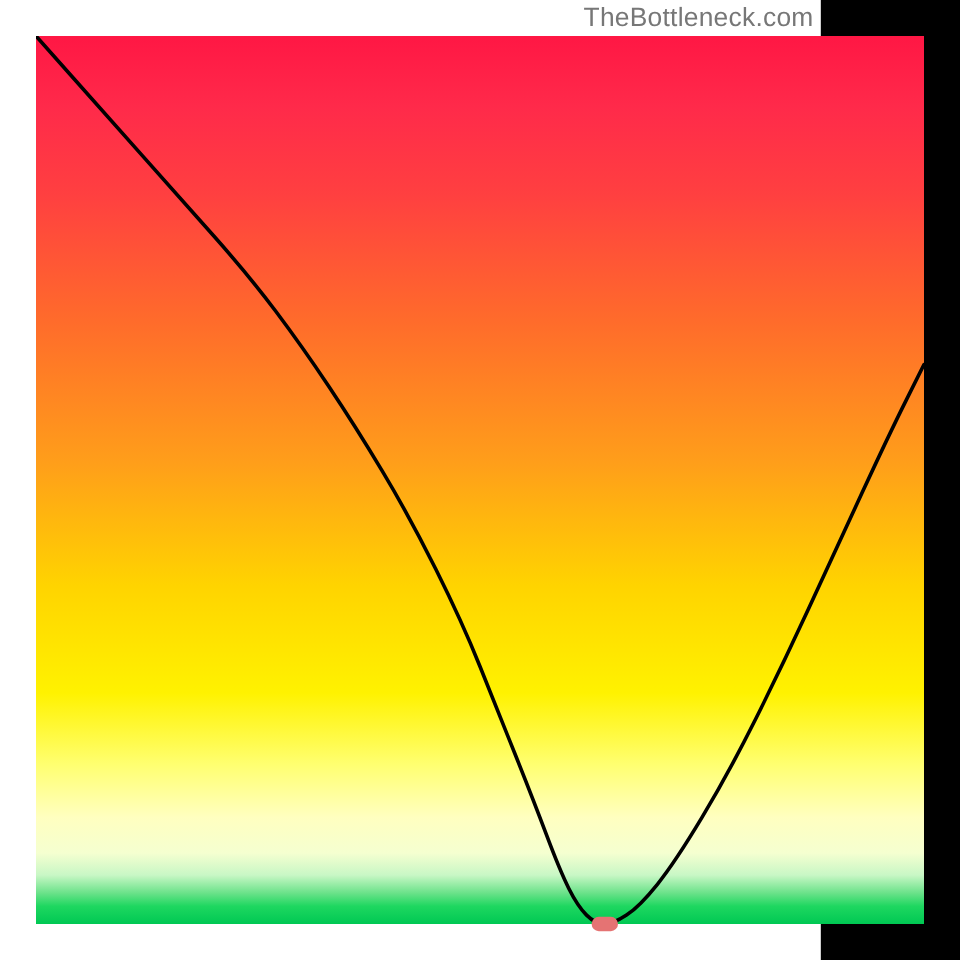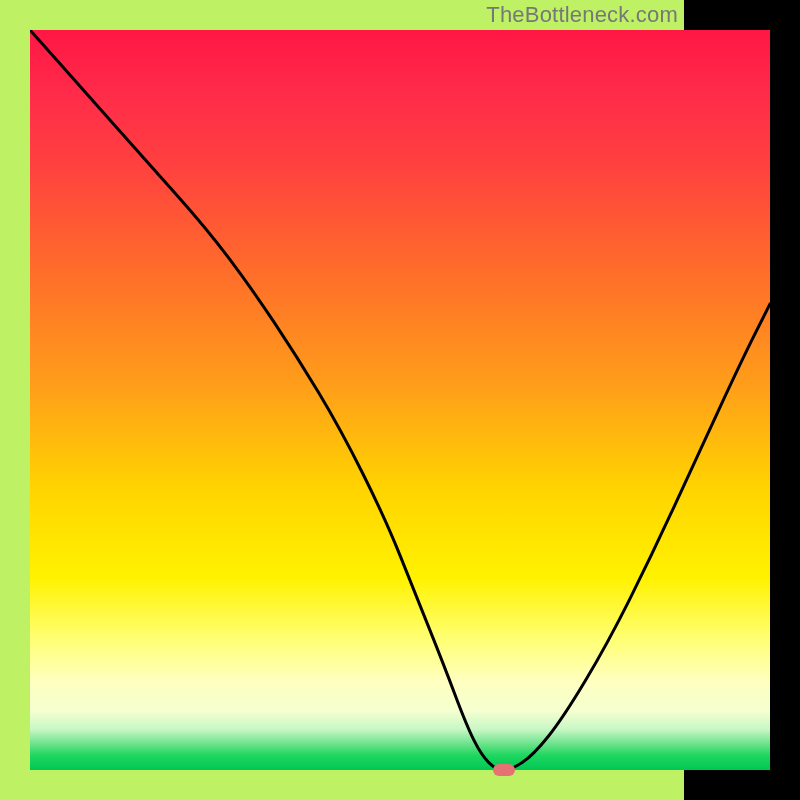--- a/index.html
+++ b/index.html
@@ -8,21 +8,21 @@
     width: 800px;
     height: 800px;
     background: #000;
     overflow: hidden;
     font-family: Arial, Helvetica, sans-serif;
   }
   .frame {
     position: relative;
     width: 684px;
     height: 800px;
-    background: #bef264;
+    background: #ffffff;
   }
   .plot-area {
     position: absolute;
     left: 30px;
     top: 30px;
     width: 740px;
     height: 740px;
     
     background: linear-gradient(
       to bottom,

